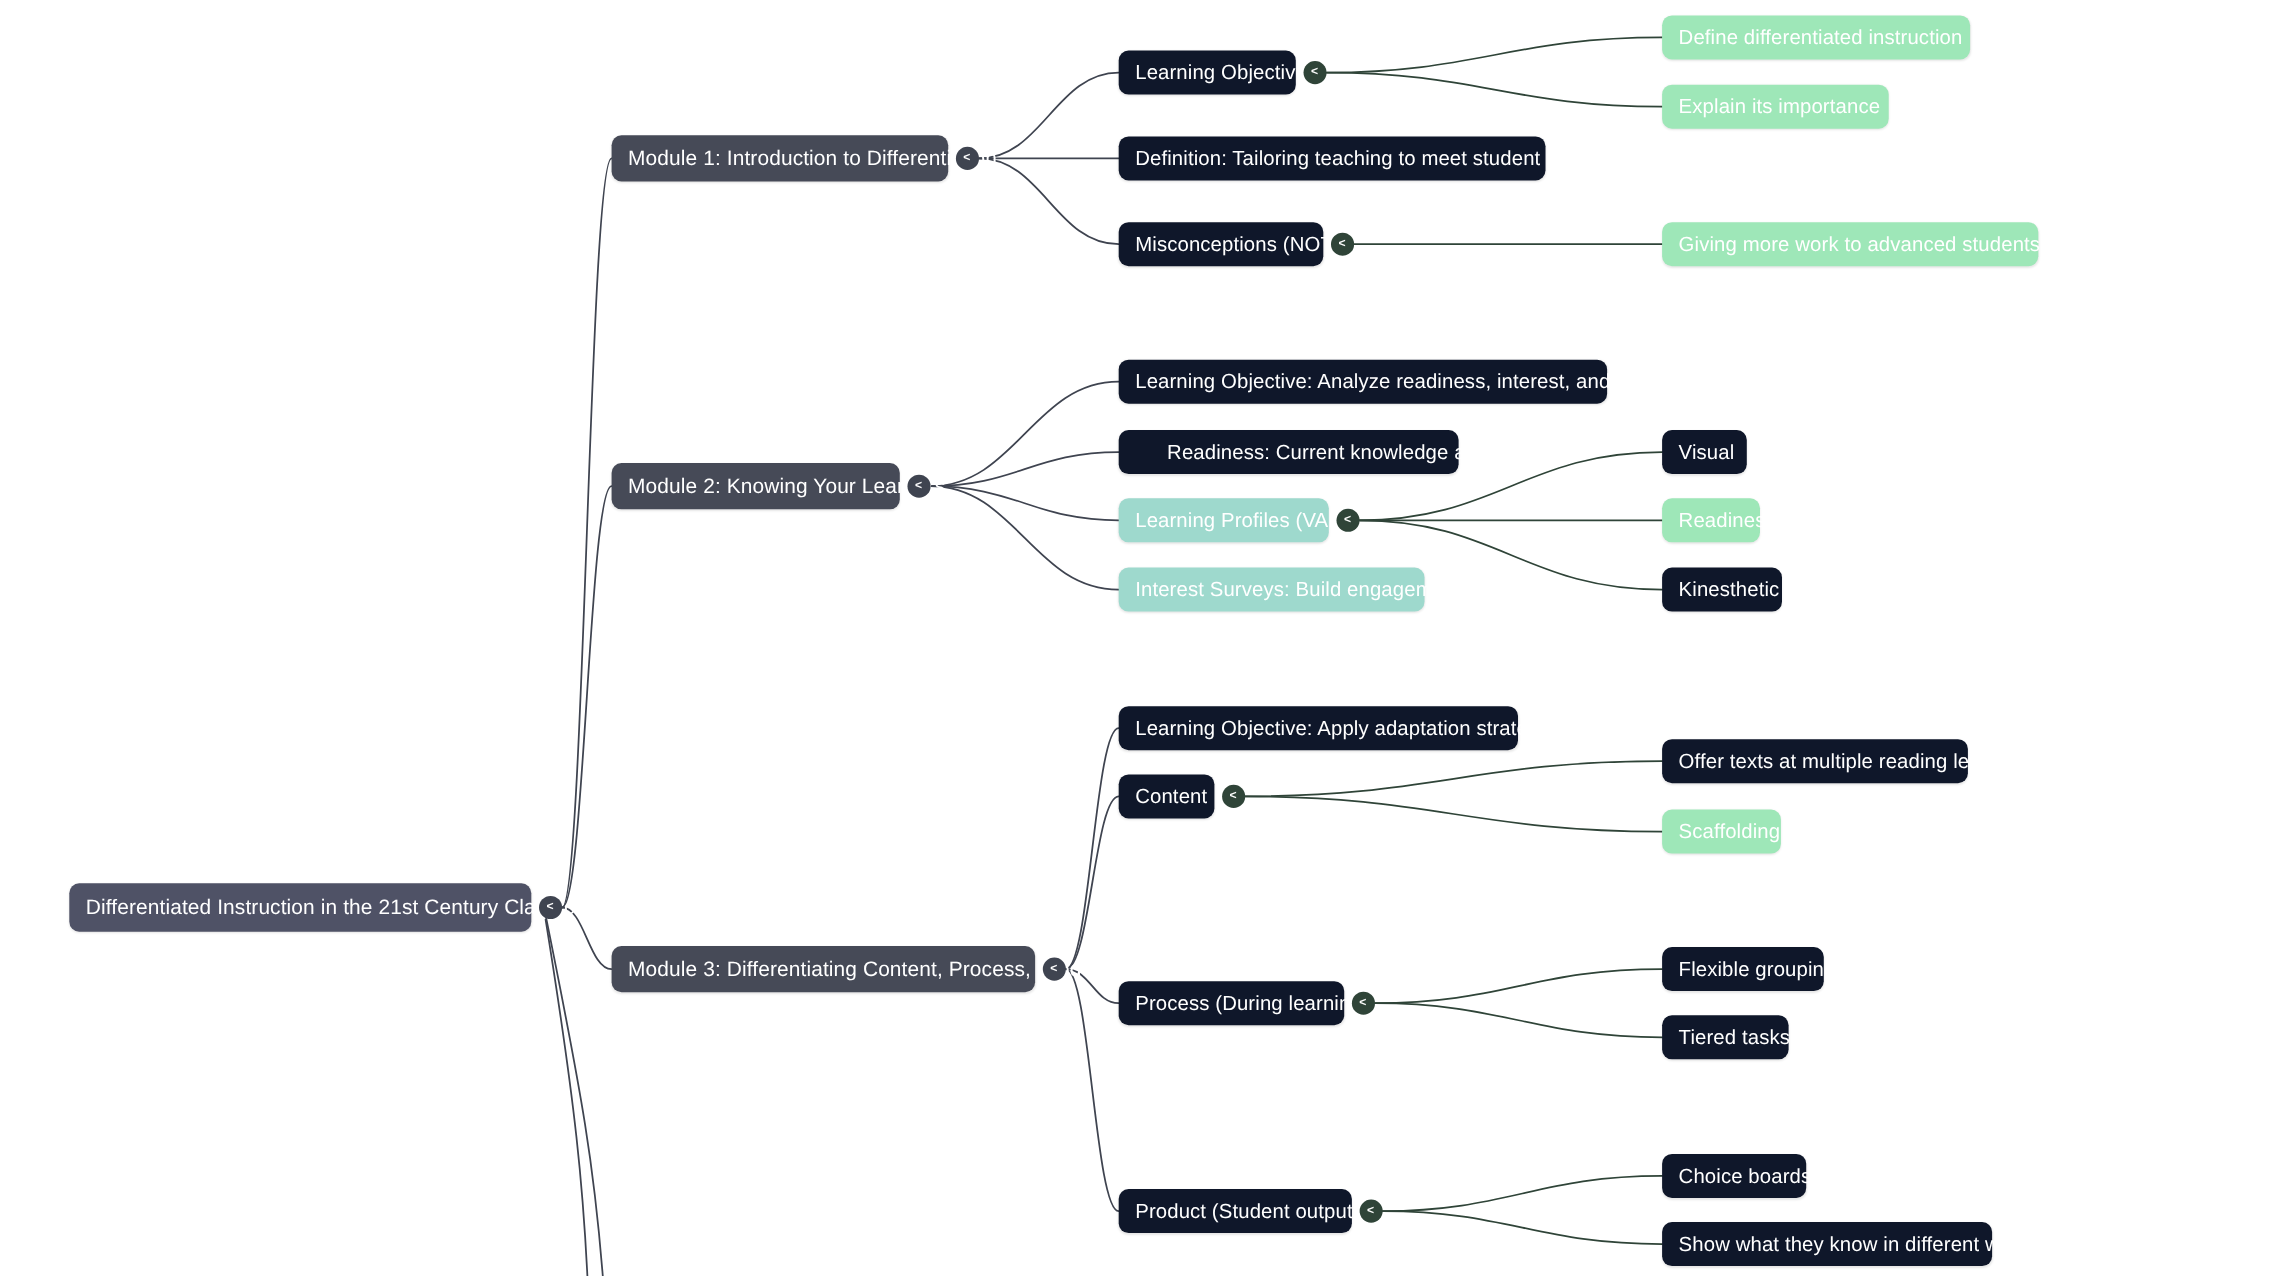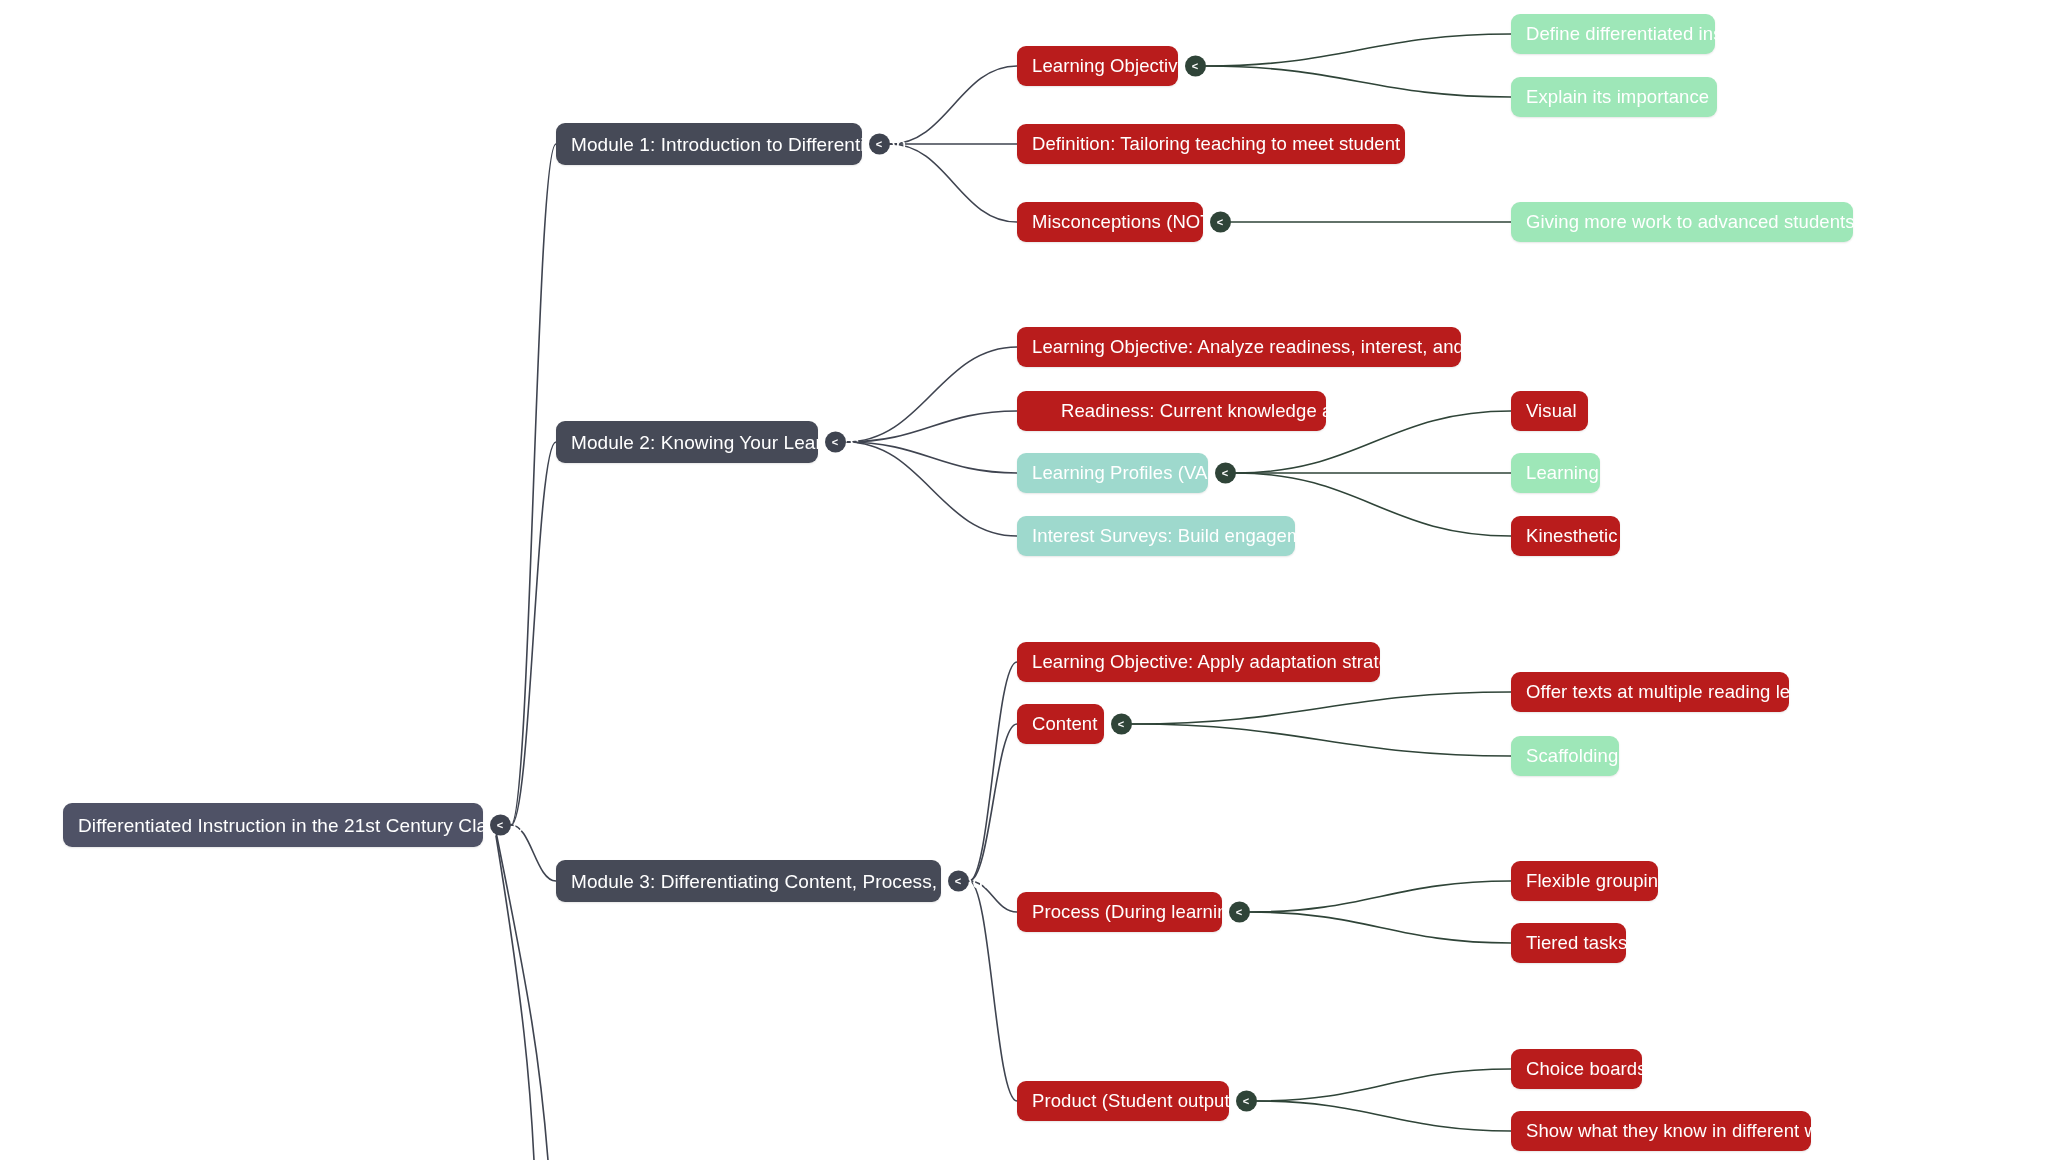--- a/index.html
+++ b/index.html
@@ -45,21 +45,21 @@
     background: #4f5266;
     font-size: 19px;
     height: 44px;
   }
   .node.lvl1 {
     background: #464a57;
     font-size: 19px;
     height: 42px;
   }
   .node.dark-green {
-    background: #b91c1c;
+    background: #0f172a;
     font-size: 18.5px;
     height: 40px;
   }
   .node.teal {
     background: #9ed9cd;
     font-size: 18.5px;
     height: 40px;
   }
   .node.mint {
     background: #9ee7b8;
@@ -133,21 +133,21 @@
       </div>
       <div class="toggle" style="left: 869px; top: 144px;">
         <span>&lt;</span>
       </div>
       <div class="node dark-green" style="left: 1017px; top: 66px; width: 161px;">
         <span>Learning Objective</span>
       </div>
       <div class="toggle green-toggle" style="left: 1185px; top: 66px;">
         <span>&lt;</span>
       </div>
-      <div class="node mint" style="left: 1511px; top: 34px; width: 204px;">
+      <div class="node mint" style="left: 1511px; top: 34px; width: 280px;">
         <span>Define differentiated instruction</span>
       </div>
       <div class="node mint" style="left: 1511px; top: 97px; width: 206px;">
         <span>Explain its importance</span>
       </div>
       <div class="node dark-green" style="left: 1017px; top: 144px; width: 388px;">
         <span>Definition: Tailoring teaching to meet student needs</span>
       </div>
       <div class="node dark-green" style="left: 1017px; top: 222px; width: 186px;">
         <span>Misconceptions (NOT)</span>
@@ -173,21 +173,21 @@
       <div class="node teal" style="left: 1017px; top: 473px; width: 191px;">
         <span>Learning Profiles (VAK)</span>
       </div>
       <div class="toggle green-toggle" style="left: 1215px; top: 473px;">
         <span>&lt;</span>
       </div>
       <div class="node dark-green" style="left: 1511px; top: 411px; width: 77px;">
         <span>Visual</span>
       </div>
       <div class="node mint" style="left: 1511px; top: 473px; width: 89px;">
-        <span>Learning</span>
+        <span>Readiness</span>
       </div>
       <div class="node dark-green" style="left: 1511px; top: 536px; width: 109px;">
         <span>Kinesthetic</span>
       </div>
       <div class="node teal" style="left: 1017px; top: 536px; width: 278px;">
         <span>Interest Surveys: Build engagement</span>
       </div>
       <div class="node lvl1" style="left: 556px; top: 881px; width: 385px;">
         <span>Module 3: Differentiating Content, Process, Product</span>
       </div>

